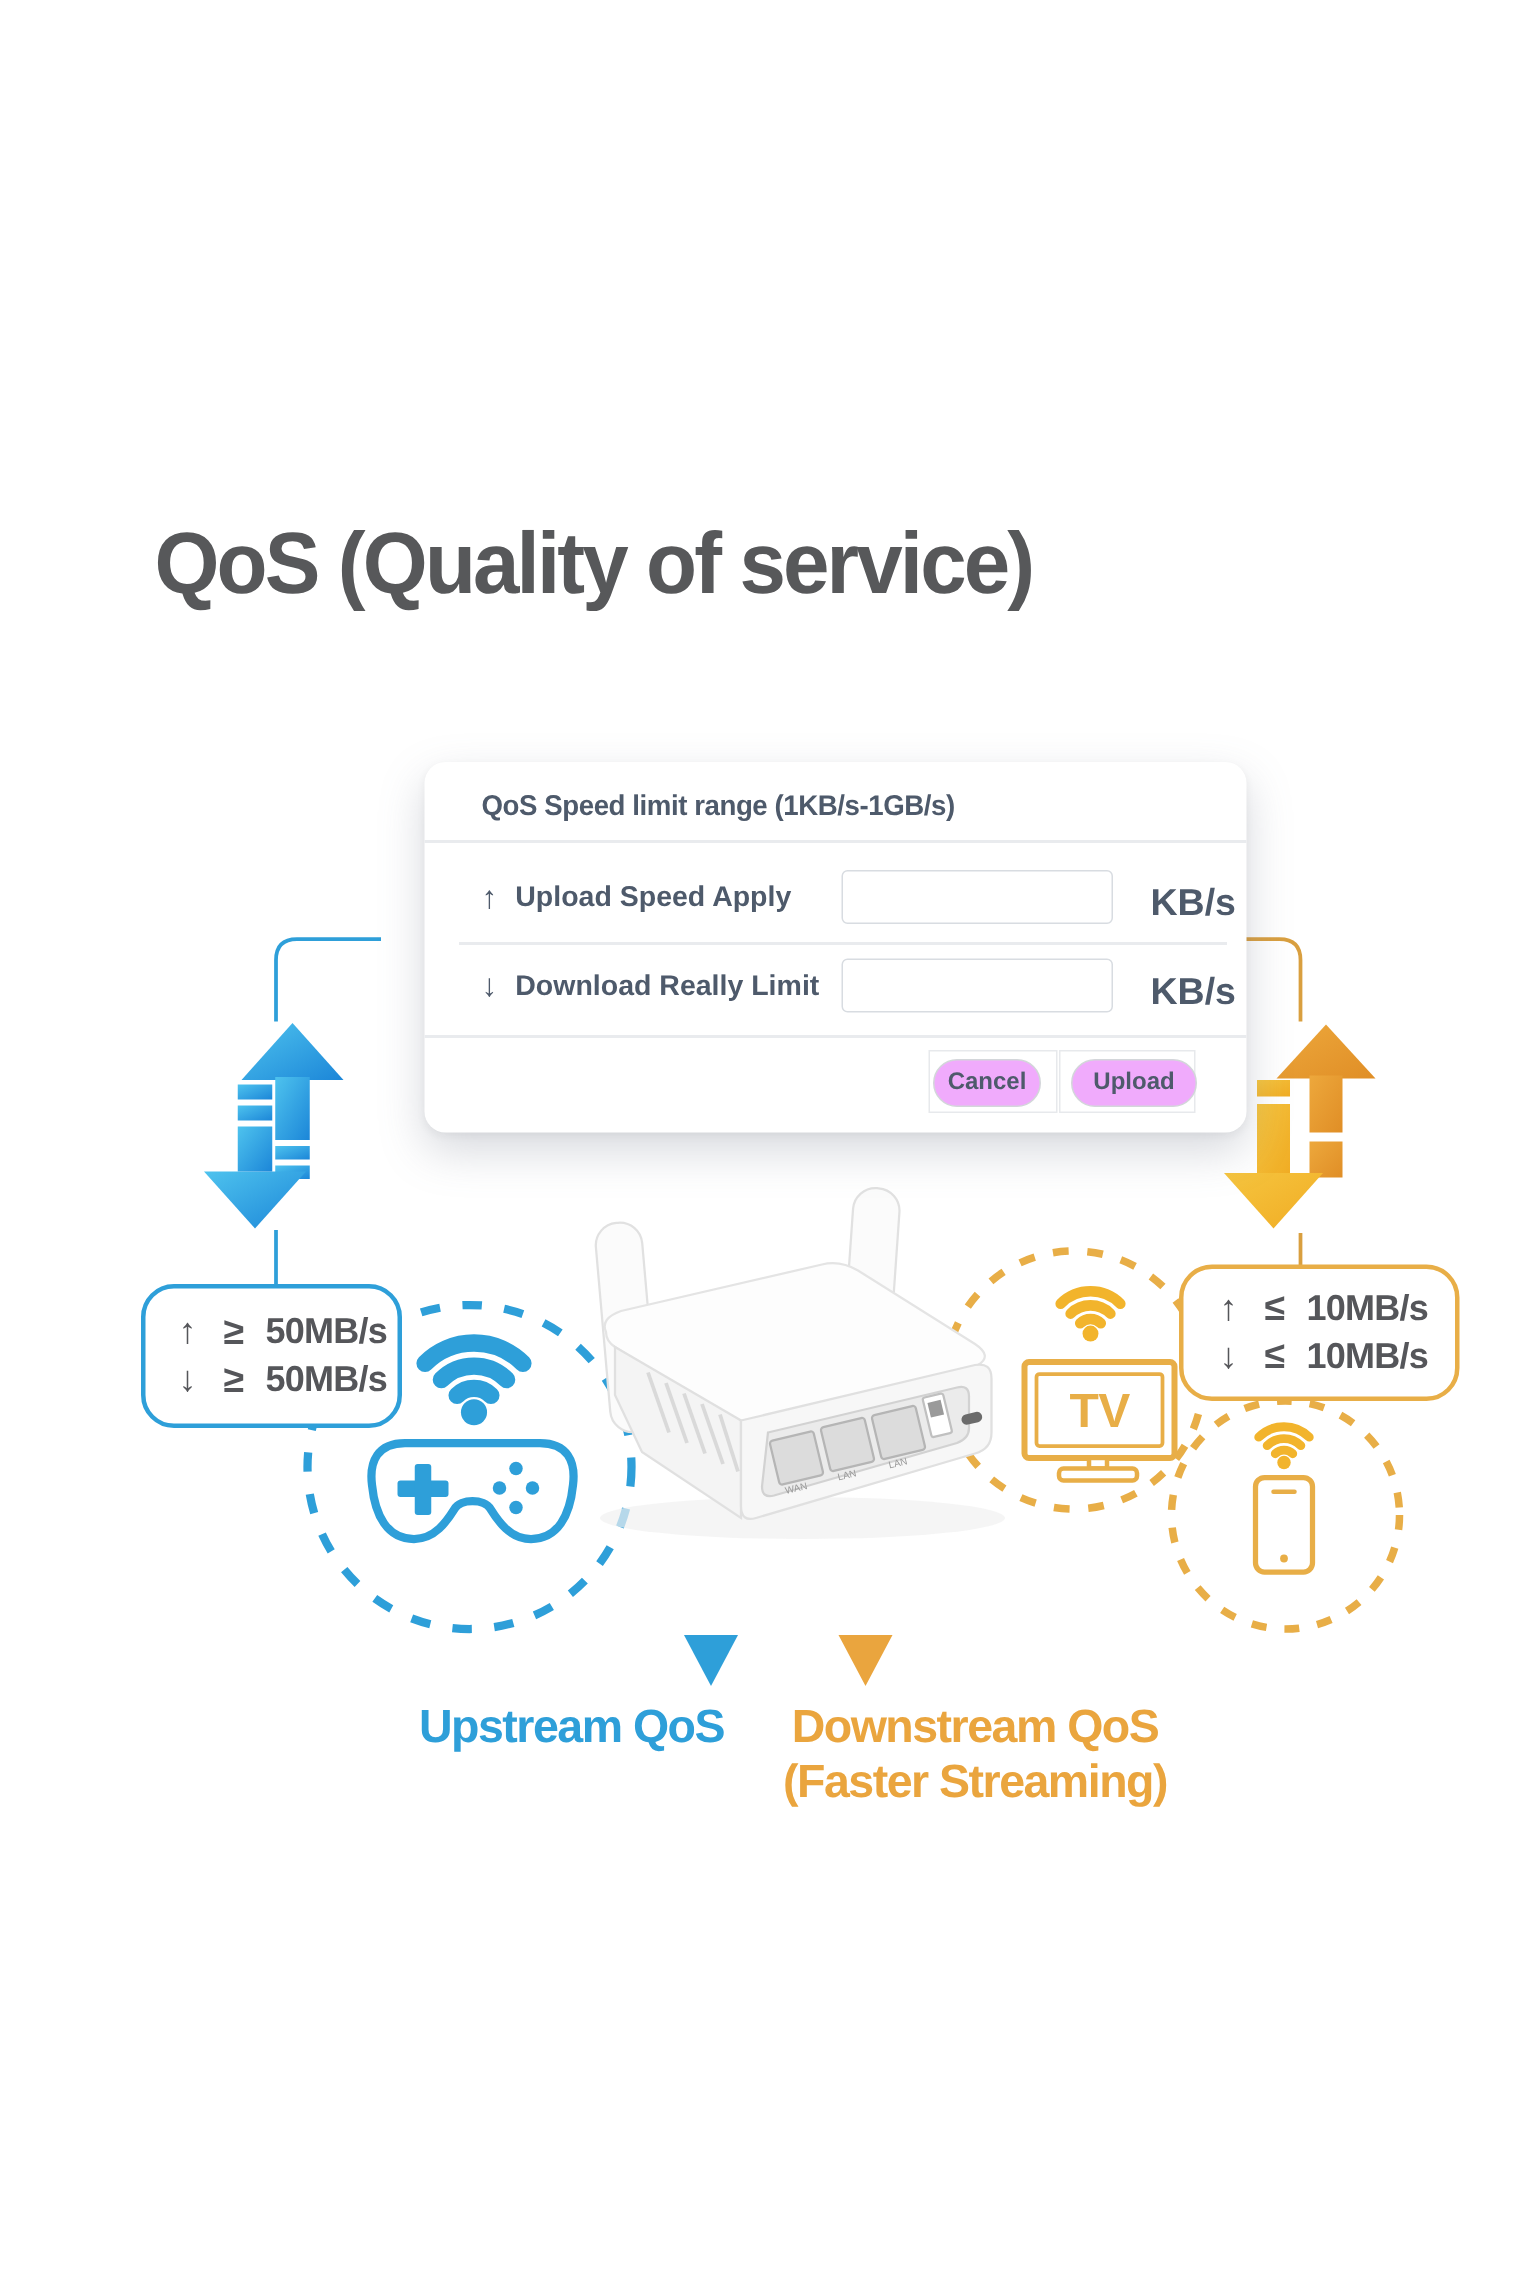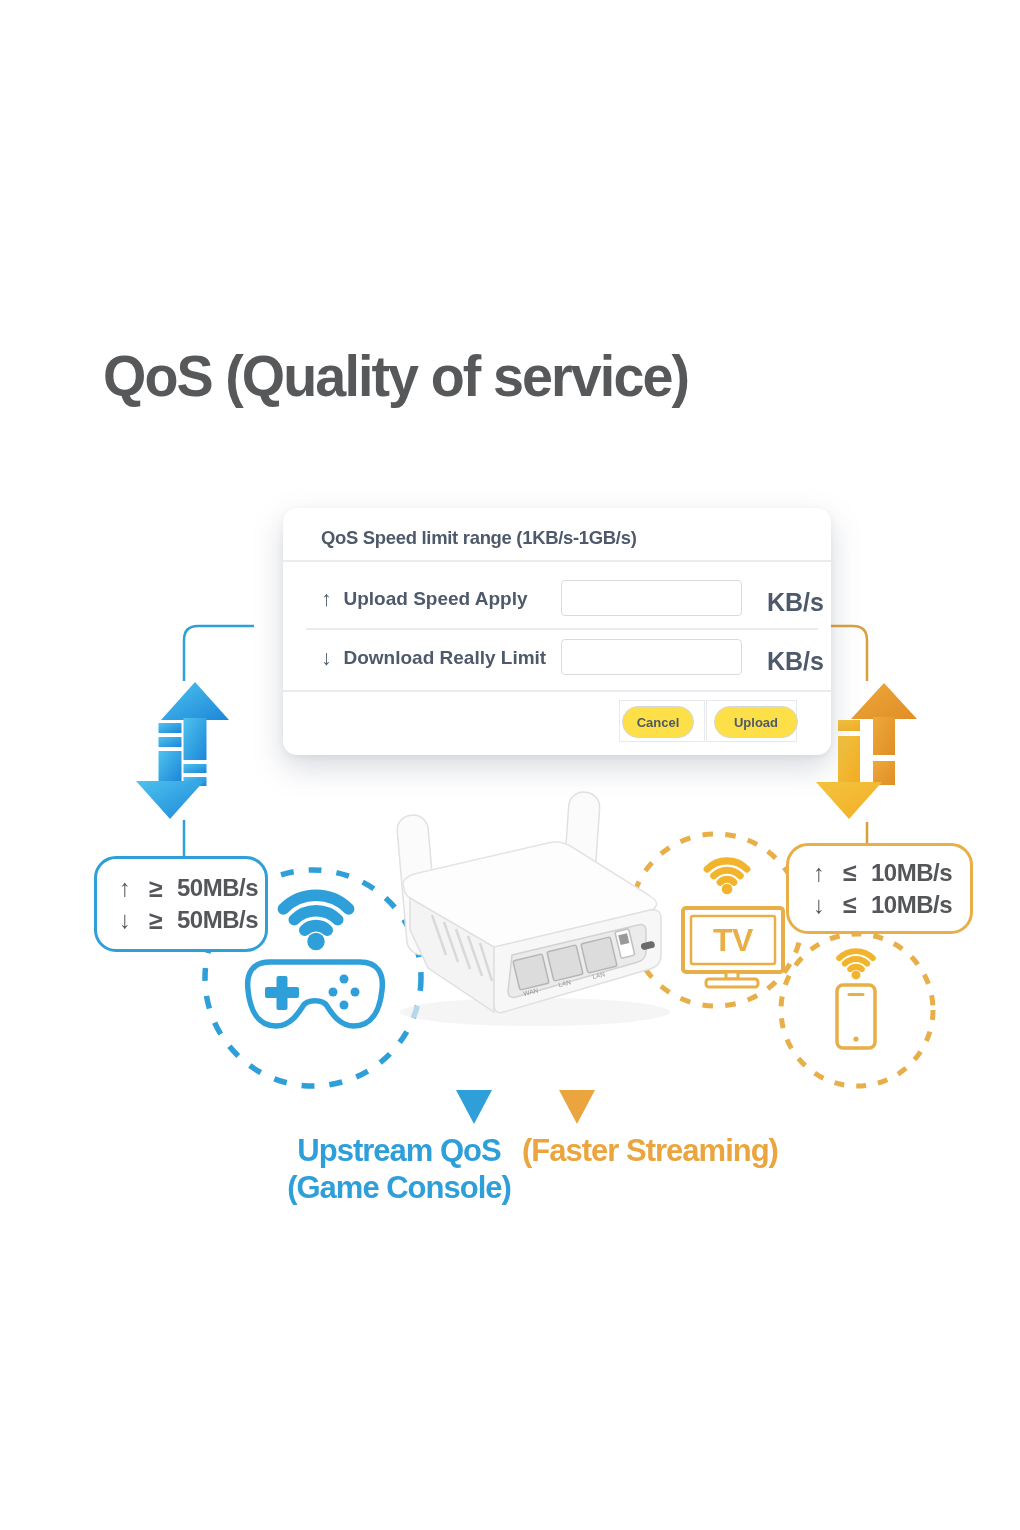--- a/index.html
+++ b/index.html
@@ -23,42 +23,42 @@
   .hr.full{left:0;right:0;}
   .hr.inset{left:23px;width:512px;}
   .frow{position:absolute;left:38px;display:flex;align-items:center;gap:12px;
         font-size:19px;font-weight:bold;color:var(--slate);white-space:nowrap;}
   .frow .garrow{font-size:21px;}
   .dinput{position:absolute;left:278px;width:181px;height:36px;border:1.5px solid var(--border_gray);
         border-radius:4px;background:#fff;box-sizing:border-box;font-size:18px;color:var(--slate);
         padding:0 8px;outline:none;}
   .unit{position:absolute;left:484px;font-size:25px;font-weight:bold;color:var(--slate);}
   .btncell{position:absolute;top:192px;height:42px;border:1px solid #e7e9ec;box-sizing:border-box;background:#fff;}
-  .pill{position:absolute;top:198px;height:32px;border:1.5px solid #d3d6da;border-radius:16px;background:#fde047;
-        font-family:"Liberation Sans",sans-serif;font-size:13px;font-weight:bold;color:var(--slate);
+  .pill{position:absolute;top:198px;height:32px;border:1.5px solid #d3d6da;border-radius:16px;background:#f0abfc;
+        font-family:"Liberation Sans",sans-serif;font-size:16px;font-weight:bold;color:var(--slate);
         display:flex;align-items:center;justify-content:center;cursor:pointer;box-sizing:border-box;}
 
   
   .badge{background:#fff;border-radius:22px;display:flex;flex-direction:column;justify-content:center;
          align-items:flex-start;z-index:3;box-sizing:border-box;}
   .badge.blue{left:94px;top:856px;width:174px;height:96px;border:3px solid var(--blue);padding-left:22px;gap:7px;}
   .badge.orange{left:786px;top:843px;width:187px;height:91px;border:3px solid var(--orange_border);padding-left:24px;gap:7px;}
   .badge-line{display:flex;align-items:center;font-size:24px;font-weight:bold;color:var(--text_dark);
          letter-spacing:-.5px;line-height:1;white-space:nowrap;}
   .badge-line .ar{width:30px;}
   .badge-line .op{width:28px;font-size:25px;}
 
   
   .tv-label{left:701px;top:922px;width:64px;text-align:center;font-size:32px;font-weight:bold;
             color:var(--orange_border);letter-spacing:-.5px;z-index:2;}
 
   
   .stream{width:330px;text-align:center;font-size:31px;font-weight:bold;line-height:37px;
           letter-spacing:-1px;z-index:2;}
-  .stream.blue{left:234px;top:1132px;color:var(--blue);}
+  .stream.blue{left:216px;top:1132px;color:var(--blue);}
   .stream.orange{left:485px;top:1132px;color:var(--orange);}
 </style>
 </head>
 <body>
 
 <div id="canvas">
 
   <svg id="diagram-svg" width="1020" height="1530" viewBox="0 0 1020 1530">
     <defs>
       <linearGradient id="bluegrad" x1="0" y1="0" x2="1" y2="1">
@@ -252,19 +252,19 @@
       <span class="ar">↓</span>
       <span class="op">≤</span>
       <span>10MB/s</span>
     </div>
   </div>
 
   <div class="abs tv-label">TV</div>
 
   <div class="abs stream blue">
     <div>Upstream QoS</div>
-    <div>(Game Console)</div>
   </div>
   <div class="abs stream orange">
+    <div>Downstream QoS</div>
     <div>(Faster Streaming)</div>
   </div>
 
 </div>
 
 </body></html>

